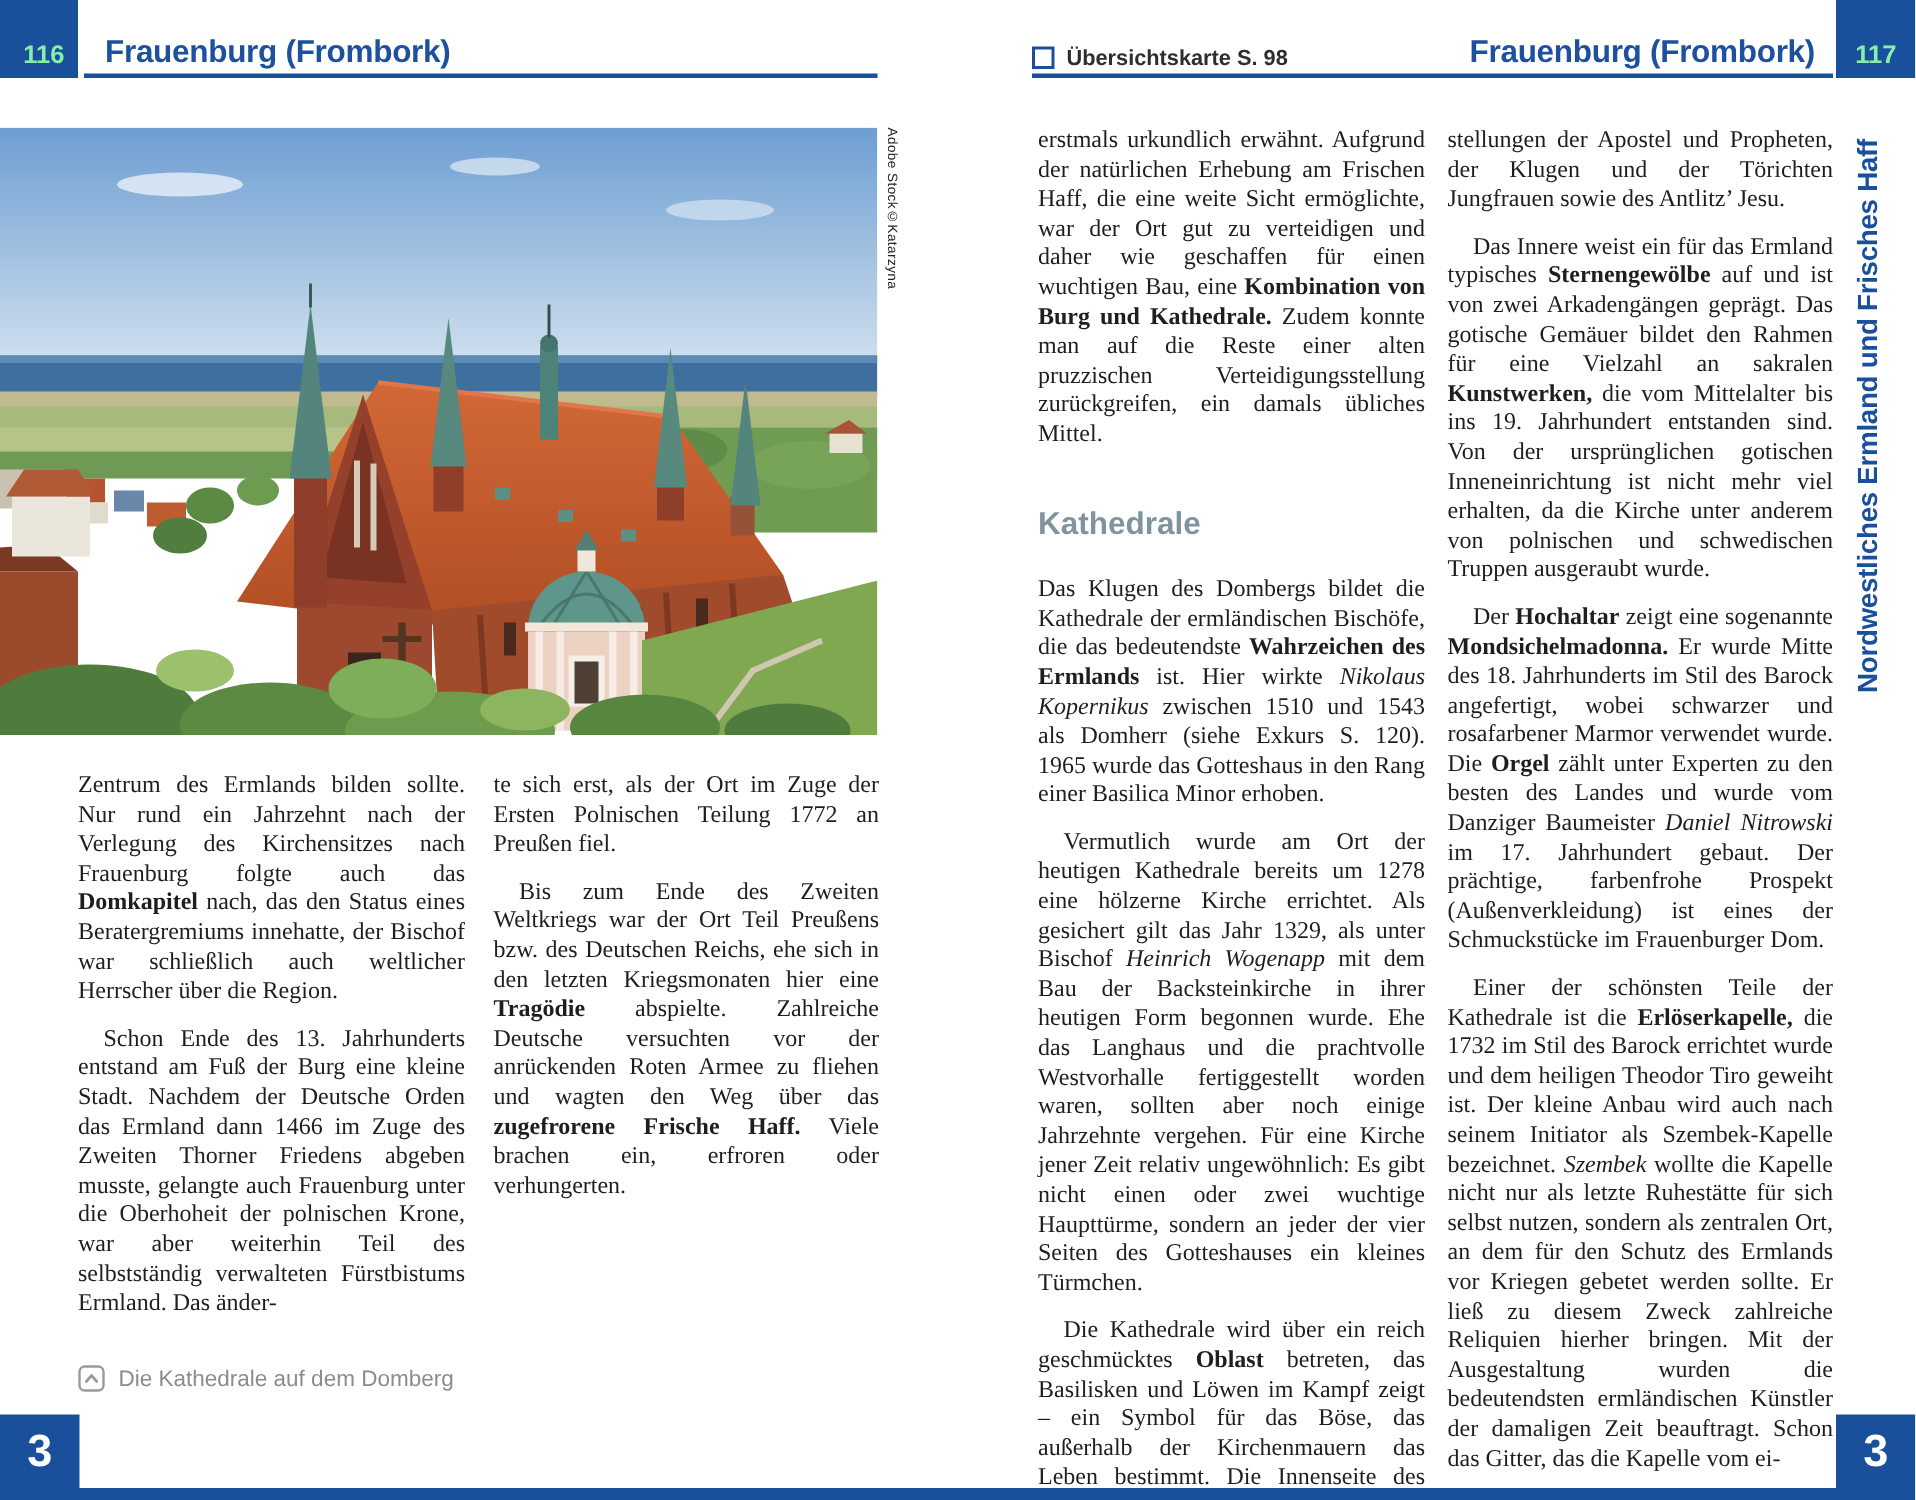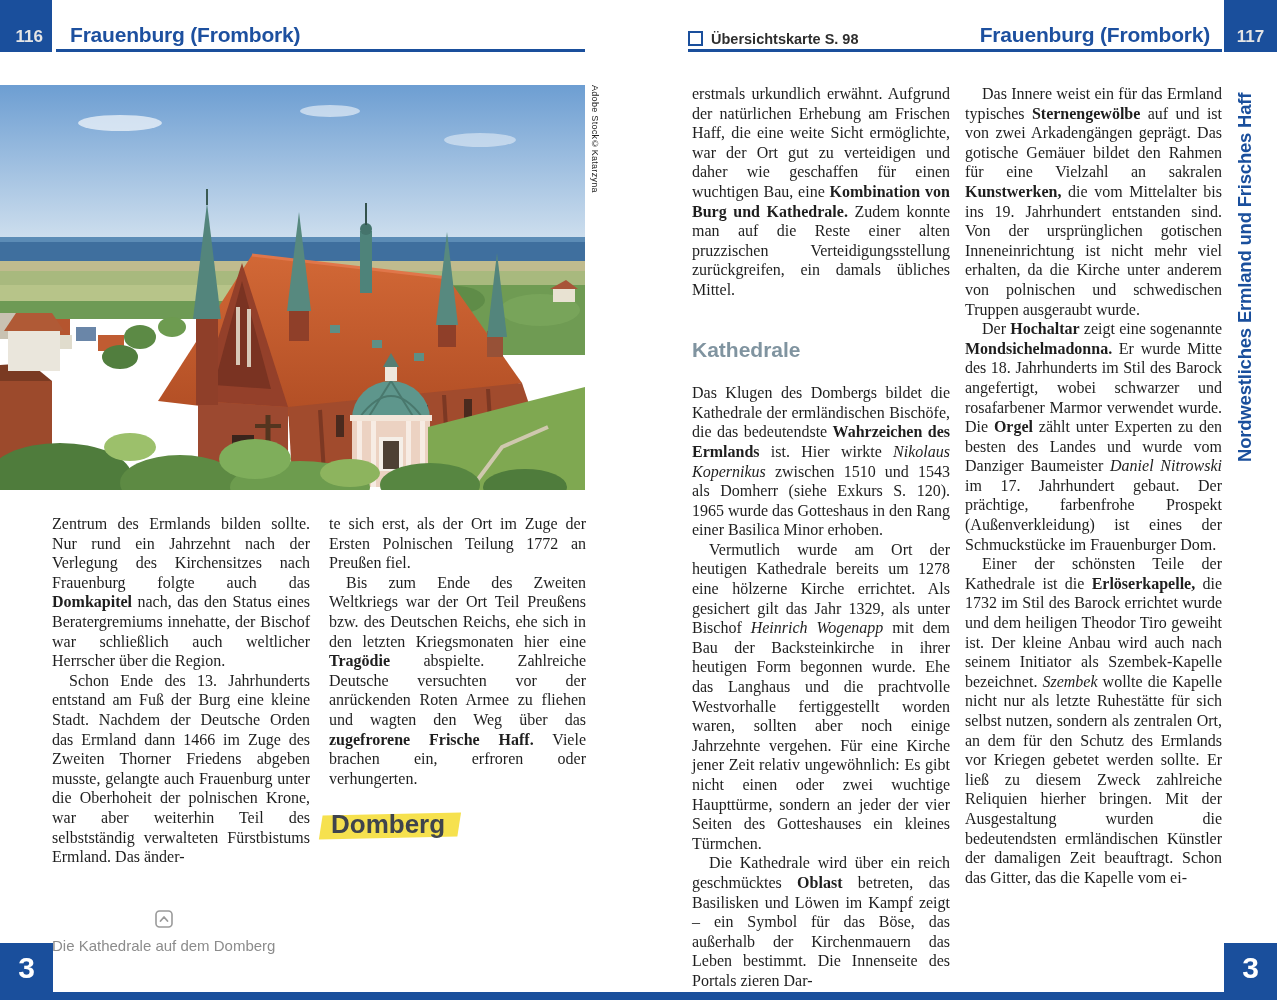--- a/index.html
+++ b/index.html
@@ -1,20 +1,20 @@
 <!DOCTYPE html>
 <html><head>
 <meta charset="utf-8">
 <style>
   html,body{margin:0;padding:0;background:#ffffff;}
   #page{position:relative;width:1277px;height:1000px;background:#ffffff;overflow:hidden;
         font-family:"Liberation Serif",serif;color:#1e1e1e;}
 
   
-  .pagenum-box{position:absolute;background:#1a4f9c;color:#e5e5e5;
+  .pagenum-box{position:absolute;background:#1a4f9c;color:#86efac;
     font-family:"Liberation Sans",sans-serif;font-weight:bold;font-size:17px;
     display:flex;align-items:flex-end;}
   #box116{left:0;top:0;width:52px;height:52px;justify-content:flex-end;padding:0 9px 5px 0;box-sizing:border-box;}
   #box117{left:1224px;top:0;width:53px;height:52px;justify-content:center;padding:0 0 5px 0;box-sizing:border-box;}
   .header-rule{position:absolute;height:2.5px;background:#1a4f9c;}
   #rule-left{left:56px;top:49px;width:529px;}
   #rule-right{left:688px;top:49px;width:534px;}
   .header-title{position:absolute;top:23px;font-family:"Liberation Sans",sans-serif;
     font-weight:bold;font-size:21px;color:#1d509f;letter-spacing:-0.2px;}
   #title-left{left:70px;}
@@ -26,38 +26,38 @@
   
   #photo{position:absolute;left:0;top:85px;width:585px;height:405px;overflow:hidden;}
   #photo svg{display:block;}
   #credit{position:absolute;left:588px;top:85px;width:12px;
     font-family:"Liberation Sans",sans-serif;font-size:9px;color:#222;
     writing-mode:vertical-rl;letter-spacing:.3px;}
 
   
   .col{position:absolute;width:258px;font-size:16px;line-height:19.6px;}
   .para{margin:0;text-align:justify;}
-  .para.indent{text-indent:17px;}
+  .para.indent{text-indent:17px;margin-top:12px;}
   .b{font-weight:bold;}
   .i{font-style:italic;}
   #lcol1{left:52px;top:514px;}
   #lcol2{left:329px;top:514px;width:257px;}
   #rcol1{left:692px;top:84px;}
   #rcol2{left:965px;top:84px;width:257px;}
 
   h2{font-family:"Liberation Sans",sans-serif;letter-spacing:0;}
   .sub-heading{font-size:21px;font-weight:bold;color:#8094a0;margin:40px 0 24px 0;}
   .hl-heading{font-size:26px;font-weight:bold;color:#3f444d;margin:26px 0 18px 0;isolation:isolate;}
   .hl{position:relative;display:inline-block;padding:1px 4px 3px 2px;}
   .hl::before{content:"";position:absolute;left:-8px;right:-10px;top:0;bottom:0;
     background:#f6e14e;transform:skewX(-10deg) rotate(-1.2deg);z-index:-1;}
 
   
   #caption{position:absolute;left:52px;top:910px;display:flex;align-items:center;gap:9px;
-    font-family:"Liberation Sans",sans-serif;font-size:15px;color:#8c8c8c;flex-direction:column;}
+    font-family:"Liberation Sans",sans-serif;font-size:15px;color:#8c8c8c;}
   #caption .cap-ic{width:18px;height:18px;flex:0 0 auto;}
 
   
   #margin-tab{position:absolute;left:1234px;top:462px;width:376px;
     transform:rotate(-90deg);transform-origin:0 0;
     font-family:"Liberation Sans",sans-serif;font-weight:bold;font-size:18.5px;
     color:#1a4f9c;white-space:nowrap;letter-spacing:-0.2px;}
 
   
   #bottom-bar{position:absolute;left:0;top:992px;width:1277px;height:8px;background:#1a4f9c;}
@@ -196,21 +196,20 @@
   <div id="lcol1" class="col">
       <p class="para"><span>Zentrum des Ermlands bilden sollte. Nur rund ein Jahrzehnt nach der Verlegung des Kirchensitzes nach Frauenburg folgte auch das </span><span class="b">Domkapitel</span><span> nach, das den Status eines Beratergremiums innehatte, der Bischof war schließlich auch weltlicher Herrscher über die Region.</span></p>
       <p class="para indent"><span>Schon Ende des 13. Jahrhunderts entstand am Fuß der Burg eine kleine Stadt. Nachdem der Deutsche Orden das Ermland dann 1466 im Zuge des Zweiten Thorner Friedens abgeben musste, gelangte auch Frauenburg unter die Oberhoheit der polnischen Krone, war aber weiterhin Teil des selbstständig verwalteten Fürstbistums Ermland. Das änder-</span></p>
     </div>
 
   <div id="lcol2" class="col">
     <div>
         <p class="para"><span>te sich erst, als der Ort im Zuge der Ersten Polnischen Teilung 1772 an Preußen fiel.</span></p>
         <p class="para indent"><span>Bis zum Ende des Zweiten Weltkriegs war der Ort Teil Preußens bzw. des Deutschen Reichs, ehe sich in den letzten Kriegsmonaten hier eine </span><span class="b">Tragödie</span><span> abspielte. Zahlreiche Deutsche versuchten vor der anrückenden Roten Armee zu fliehen und wagten den Weg über das </span><span class="b">zugefrorene Frische Haff.</span><span> Viele brachen ein, erfroren oder verhungerten.</span></p>
       </div>
-    <h2 class="hl-heading"><span class="hl">Domberg</span></h2>
   </div>
 
   <div id="caption">
     <svg class="cap-ic" viewBox="0 0 18 18">
       <rect x="1" y="1" width="16" height="16" rx="3.5" fill="none" stroke="#9a9a9a" stroke-width="1.6"></rect>
       <polyline points="5.5,11 9,7 12.5,11" fill="none" stroke="#9a9a9a" stroke-width="1.8" stroke-linecap="round" stroke-linejoin="round"></polyline>
     </svg>
     <span>Die Kathedrale auf dem Domberg</span>
   </div>
 
@@ -220,20 +219,21 @@
       </div>
     <h2 class="sub-heading">Kathedrale</h2>
     <div>
         <p class="para"><span>Das Klugen des Dombergs bildet die Kathedrale der ermländischen Bischöfe, die das bedeutendste </span><span class="b">Wahrzeichen des Ermlands</span><span> ist. Hier wirkte </span><span class="i">Nikolaus Kopernikus</span><span> zwischen 1510 und 1543 als Domherr (siehe Exkurs S. 120). 1965 wurde das Gotteshaus in den Rang einer Basilica Minor erhoben.</span></p>
         <p class="para indent"><span>Vermutlich wurde am Ort der heutigen Kathedrale bereits um 1278 eine hölzerne Kirche errichtet. Als gesichert gilt das Jahr 1329, als unter Bischof </span><span class="i">Heinrich Wogenapp</span><span> mit dem Bau der Backsteinkirche in ihrer heutigen Form begonnen wurde. Ehe das Langhaus und die prachtvolle Westvorhalle fertiggestellt worden waren, sollten aber noch einige Jahrzehnte vergehen. Für eine Kirche jener Zeit relativ ungewöhnlich: Es gibt nicht einen oder zwei wuchtige Haupttürme, sondern an jeder der vier Seiten des Gotteshauses ein kleines Türmchen.</span></p>
         <p class="para indent"><span>Die Kathedrale wird über ein reich geschmücktes </span><span class="b">Oblast</span><span> betreten, das Basilisken und Löwen im Kampf zeigt – ein Symbol für das Böse, das außerhalb der Kirchenmauern das Leben bestimmt. Die Innenseite des Portals zieren Dar-</span></p>
       </div>
   </div>
 
   <div id="rcol2" class="col">
+      <p class="para"><span>stellungen der Apostel und Propheten, der Klugen und der Törichten Jungfrauen sowie des Antlitz’ Jesu.</span></p>
       <p class="para indent"><span>Das Innere weist ein für das Ermland typisches </span><span class="b">Sternengewölbe</span><span> auf und ist von zwei Arkadengängen geprägt. Das gotische Gemäuer bildet den Rahmen für eine Vielzahl an sakralen </span><span class="b">Kunstwerken,</span><span> die vom Mittelalter bis ins 19. Jahrhundert entstanden sind. Von der ursprünglichen gotischen Inneneinrichtung ist nicht mehr viel erhalten, da die Kirche unter anderem von polnischen und schwedischen Truppen ausgeraubt wurde.</span></p>
       <p class="para indent"><span>Der </span><span class="b">Hochaltar</span><span> zeigt eine sogenannte </span><span class="b">Mondsichelmadonna.</span><span> Er wurde Mitte des 18. Jahrhunderts im Stil des Barock angefertigt, wobei schwarzer und rosafarbener Marmor verwendet wurde. Die </span><span class="b">Orgel</span><span> zählt unter Experten zu den besten des Landes und wurde vom Danziger Baumeister </span><span class="i">Daniel Nitrowski</span><span> im 17. Jahrhundert gebaut. Der prächtige, farbenfrohe Prospekt (Außenverkleidung) ist eines der Schmuckstücke im Frauenburger Dom.</span></p>
       <p class="para indent"><span>Einer der schönsten Teile der Kathedrale ist die </span><span class="b">Erlöserkapelle,</span><span> die 1732 im Stil des Barock errichtet wurde und dem heiligen Theodor Tiro geweiht ist. Der kleine Anbau wird auch nach seinem Initiator als Szembek-Kapelle bezeichnet. </span><span class="i">Szembek</span><span> wollte die Kapelle nicht nur als letzte Ruhestätte für sich selbst nutzen, sondern als zentralen Ort, an dem für den Schutz des Ermlands vor Kriegen gebetet werden sollte. Er ließ zu diesem Zweck zahlreiche Reliquien hierher bringen. Mit der Ausgestaltung wurden die bedeutendsten ermländischen Künstler der damaligen Zeit beauftragt. Schon das Gitter, das die Kapelle vom ei-</span></p>
     </div>
 
   <div id="margin-tab">Nordwestliches Ermland und Frisches Haff</div>
 
   <div id="bottom-bar"></div>
   <div id="chap-left" class="chapter-box">
     <span>3</span>

